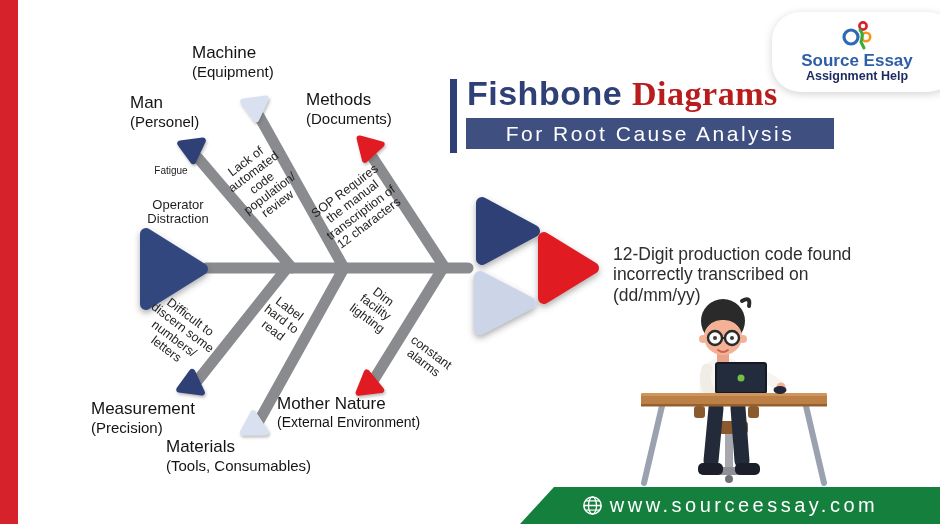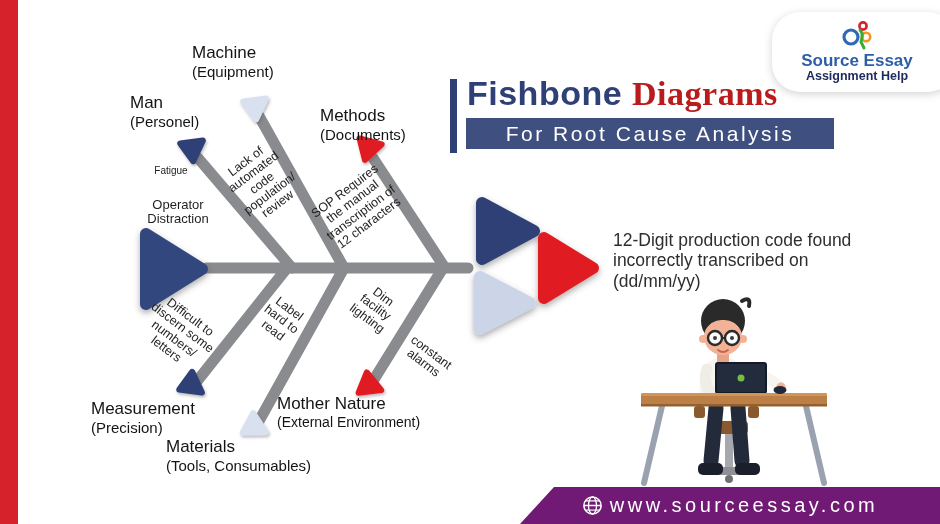--- a/index.html
+++ b/index.html
@@ -32,45 +32,45 @@
   
   .fishbone{position:absolute;left:0;top:0;}
 
   
   .cat{position:absolute;text-align:left;color:#141414;line-height:1.18;}
   .cat .main{font-size:17px;font-weight:500;}
   .cat .sub{font-size:15px;font-weight:500;}
   .cat-mother .sub{font-size:14px;}
   #cat-man{left:130px;top:93px;width:110px;}
   #cat-machine{left:192px;top:43px;width:126px;}
-  #cat-methods{left:320px;top:90px;width:120px;margin-top:16px;}
+  #cat-methods{left:306px;top:90px;width:120px;}
   #cat-measurement{left:91px;top:399px;width:130px;}
   #cat-materials{left:166px;top:437px;width:190px;}
   #cat-mother{left:277px;top:394px;width:180px;}
 
   
   .cause{position:absolute;font-size:12.5px;font-weight:500;color:#1e1e1e;line-height:1.06;text-align:center;}
   #cause-fatigue{left:143px;top:166px;width:56px;text-align:center;font-size:10px;}
   #cause-operator{left:136px;top:198px;width:84px;font-size:13px;}
   #cause-lack{left:222px;top:150px;width:80px;transform:rotate(-37deg);}
   #cause-sop{left:313px;top:181px;width:88px;transform:rotate(-37deg);}
   #cause-difficult{left:134px;top:307px;width:88px;transform:rotate(37deg);}
   #cause-label{left:255px;top:300px;width:52px;transform:rotate(37deg);}
   #cause-dim{left:350px;top:288px;width:50px;transform:rotate(37deg);}
   #cause-alarms{left:396px;top:345px;width:62px;transform:rotate(37deg);}
 
   
-  .effect{position:absolute;left:613px;top:230px;width:268px;font-size:17.5px;line-height:1.17;color:#2e2e2e;font-weight:500;}
+  .effect{position:absolute;left:613px;top:244px;width:268px;font-size:17.5px;line-height:1.17;color:#2e2e2e;font-weight:500;}
 
   
   .person{position:absolute;left:630px;top:295px;}
 
   
   .footer-banner{
-    position:absolute;left:520px;top:487px;width:420px;height:37px;background:#701a75;
+    position:absolute;left:520px;top:487px;width:420px;height:37px;background:#15803d;
     clip-path:polygon(34px 0, 100% 0, 100% 100%, 0 100%);
     display:flex;align-items:center;justify-content:center;gap:7px;color:#fff;
   }
   .footer-text{font-size:20px;letter-spacing:3.5px;font-weight:500;}
 </style>
 </head>
 <body>
 
 <div class="canvas">
 

